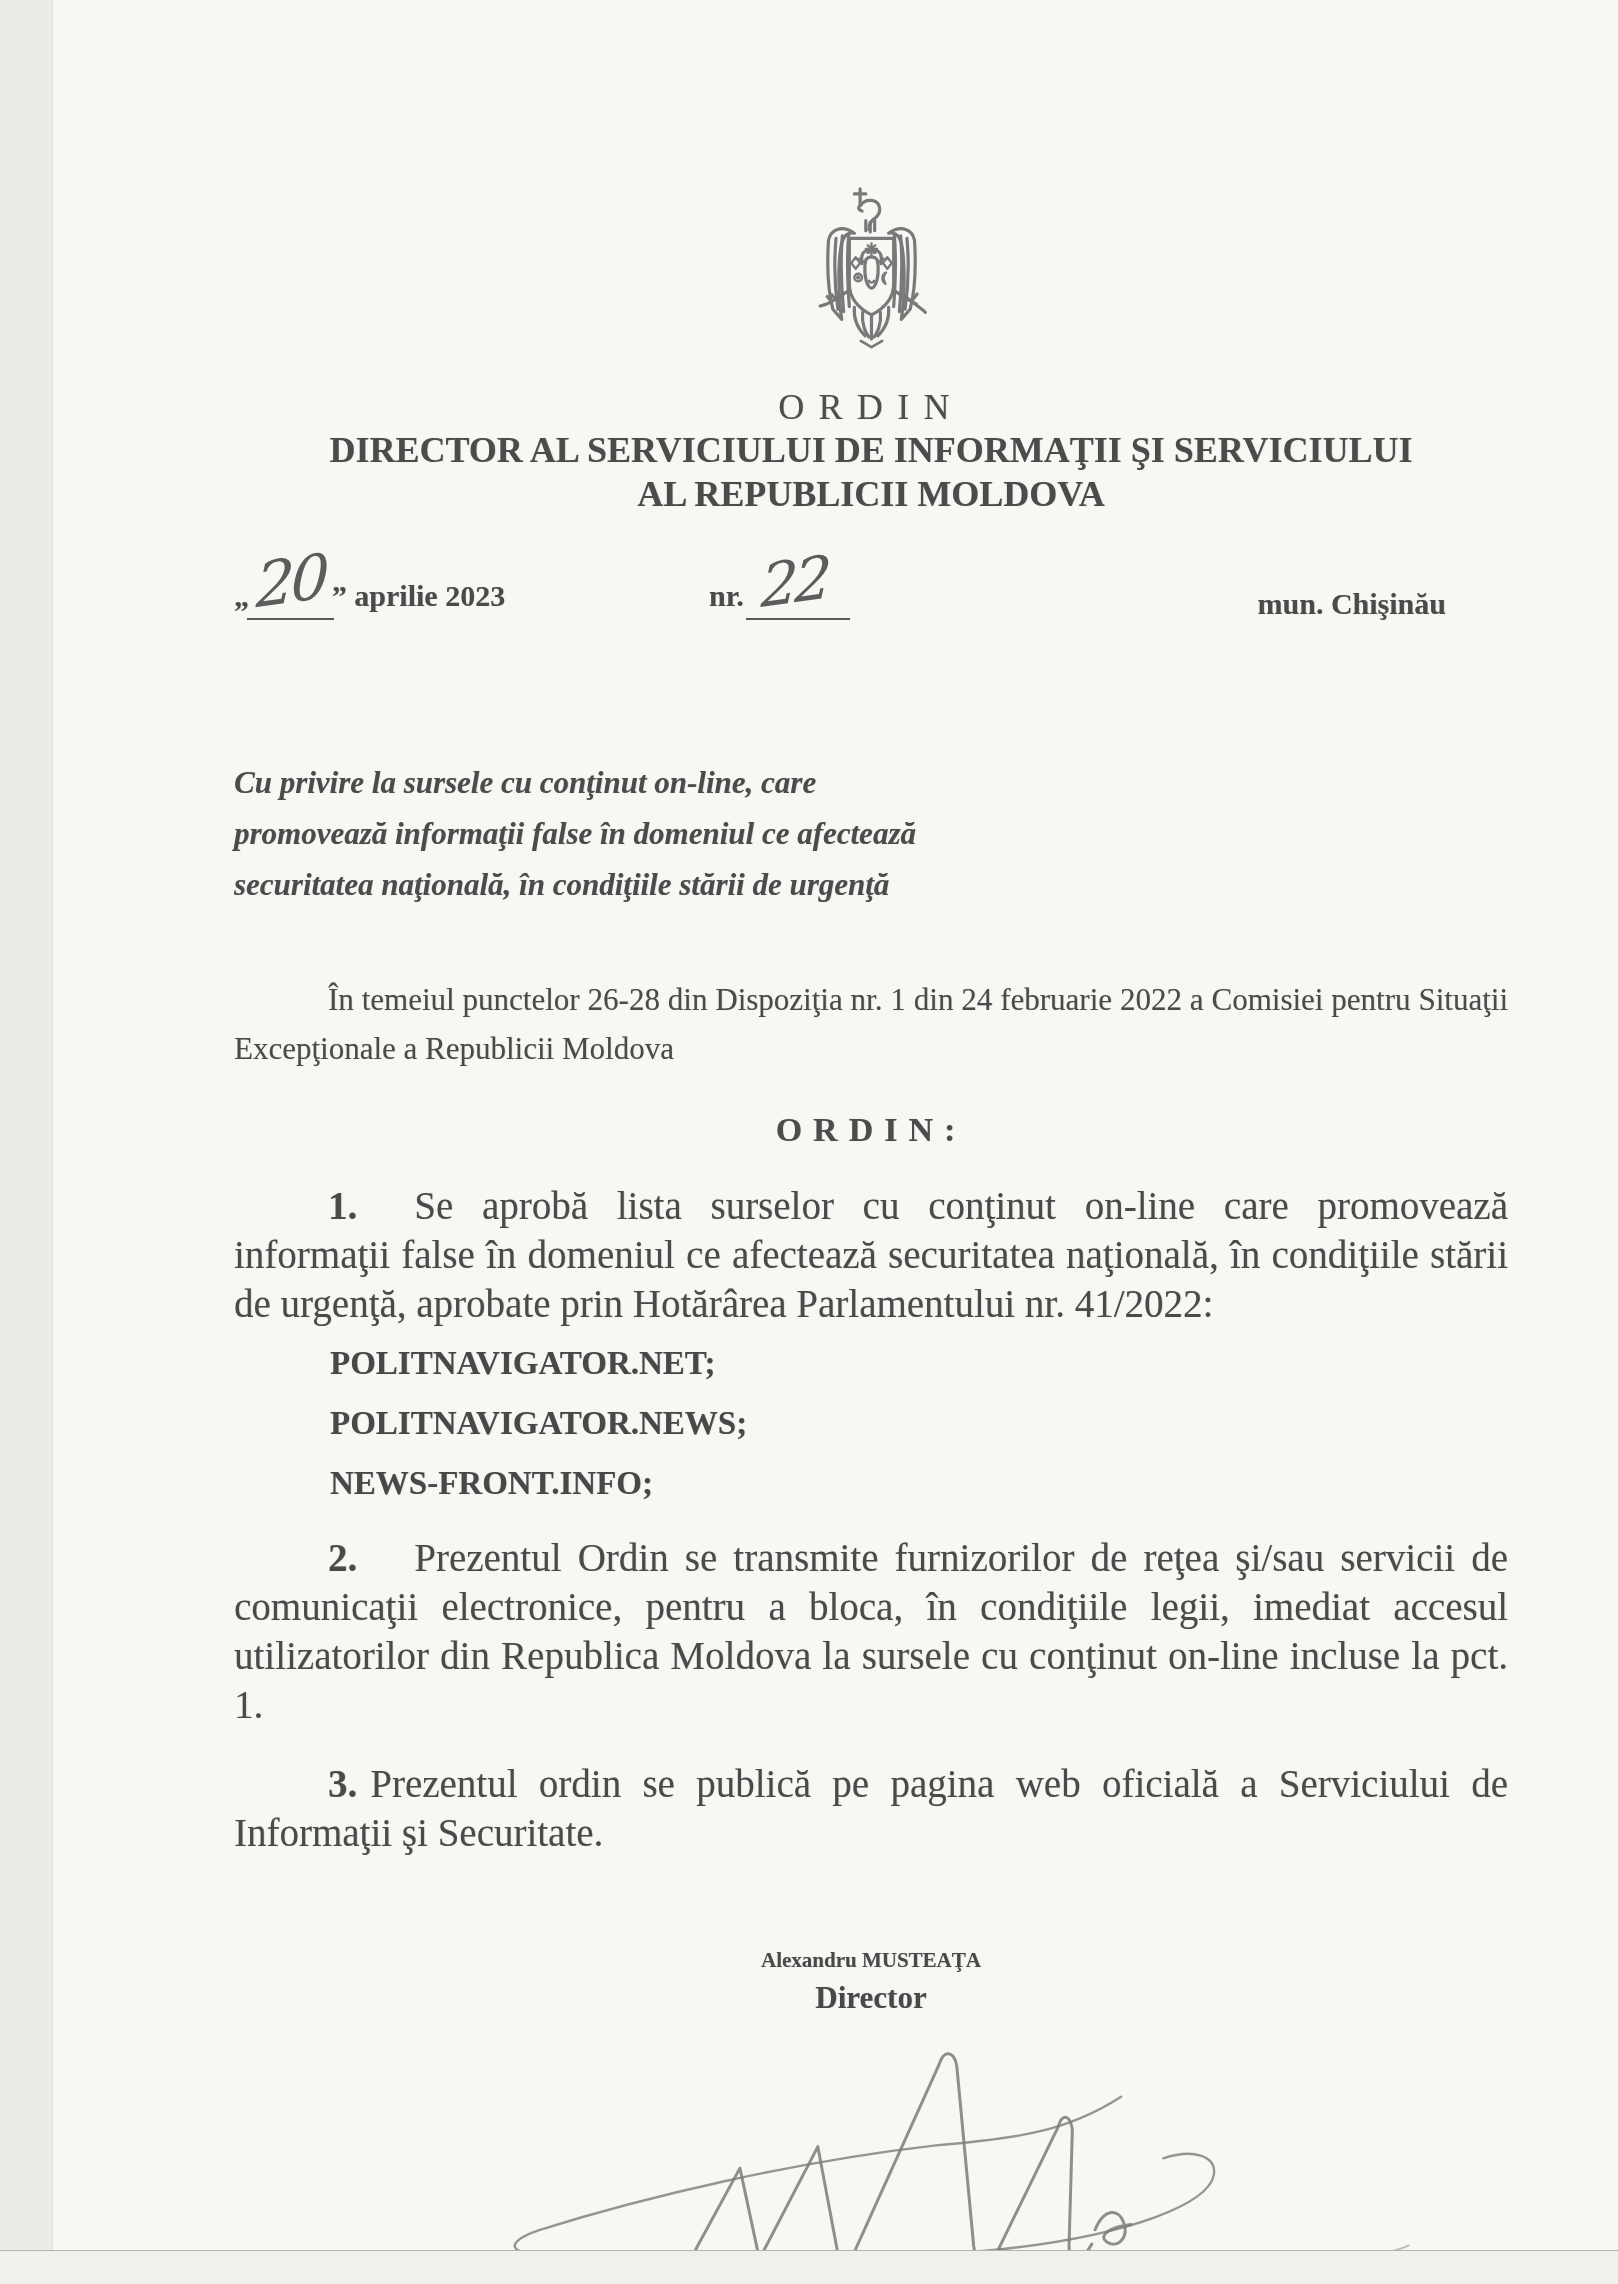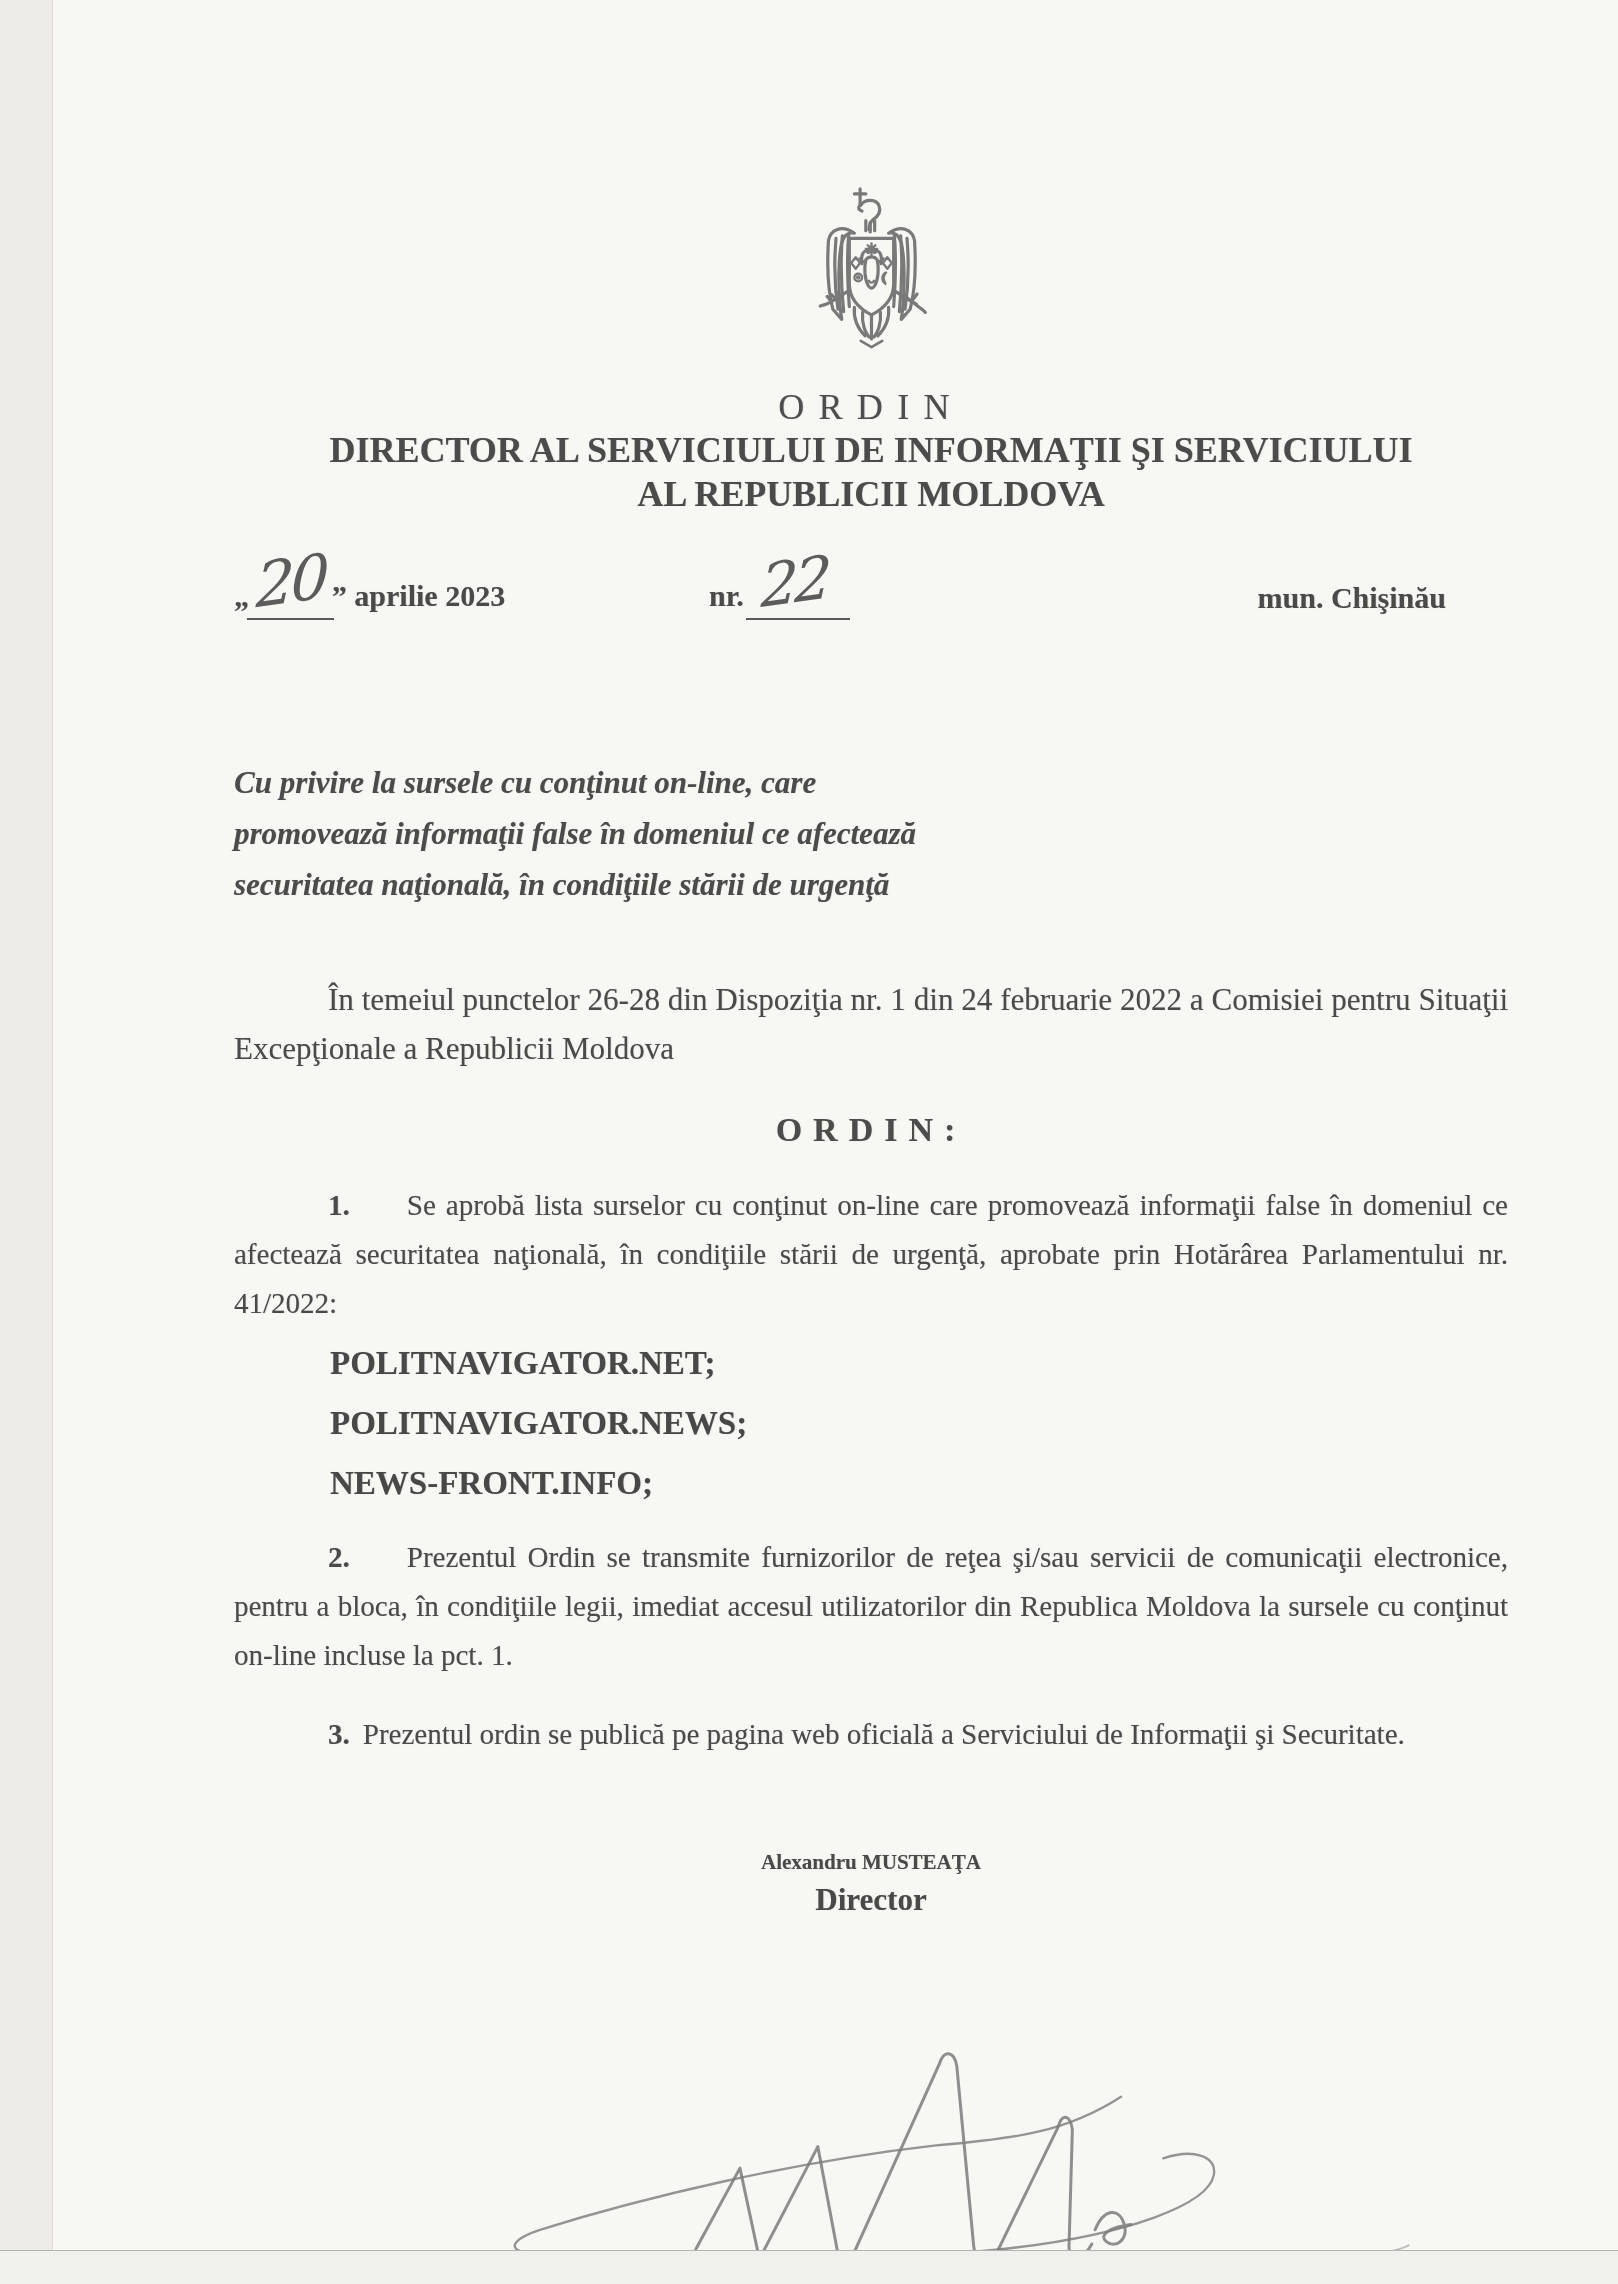--- a/index.html
+++ b/index.html
@@ -29,35 +29,35 @@
   }
   .emblem { display:block; margin:185px auto 0 auto; }
   .t-ordin {
     margin-top:32.5px; text-align:center;
     font-size:36px; font-weight:normal; letter-spacing:14.3px; color:#4e4e4e;
   }
   .t-auth { text-align:center; font-size:36px; font-weight:bold; line-height:44px; color:#4b4b4b; }
   .meta-row { position:relative; margin-top:36px; height:75px; font-size:30px; font-weight:bold; }
   .meta-left { position:absolute; left:0; top:27px; white-space:nowrap; }
   .meta-nr   { position:absolute; left:475px; top:27px; white-space:nowrap; }
-  .meta-place{ position:absolute; right:62px; top:29px; }
+  .meta-place{ position:absolute; right:62px; top:35px; }
   .hand-wrap { position:relative; display:inline-block; margin:0 6.5px; vertical-align:baseline; }
   .hand {
     font-family:"DejaVu Serif", serif; font-style:italic; font-weight:normal;
     font-size:61px; line-height:0; color:#5c5c5c; letter-spacing:-3.9px;
     display:inline-block; transform:rotate(-8deg) skewX(-10deg);
     position:relative; top:-3.9px; text-shadow:none;
   }
   .hand-underline {
     position:absolute; left:-9px; right:-9px; bottom:-7.8px; height:2px; background:#5a5a5a;
   }
   .subject { margin-top:130px; font-size:31px; font-weight:bold; font-style:italic; line-height:51px; color:#4b4b4b; }
   .preamble { margin-top:65px; font-size:31px; line-height:49px; text-align:justify; text-indent:94px; }
   .t-ordon { margin-top:38px; text-align:center; font-size:34px; font-weight:bold; letter-spacing:11px; color:#4c4c4c; }
-  .point { font-size:29px; line-height:49px; text-align:justify; text-indent:94px; }
+  .point { font-size:39px; line-height:49px; text-align:justify; text-indent:94px; }
   .p1 { margin-top:32.5px; }
   .p2 { margin-top:19.5px; }
   .p3 { margin-top:30px; }
   .pt-num { font-weight:bold; }
   .pt-gap { display:inline-block; width:57px; }
   .pt-gap-narrow { display:inline-block; width:13px; }
   .sites { margin-top:5.2px; padding-left:96px; font-size:33px; font-weight:bold; line-height:60px; color:#484848; }
   .sig-name { margin-top:91px; text-align:center; font-size:21px; font-weight:bold; color:#494949; }
   .sig-role { margin-top:7.8px; text-align:center; font-size:31px; font-weight:bold; color:#494949; }
   .signature-svg { position:absolute; left:481px; top:2035px; }

